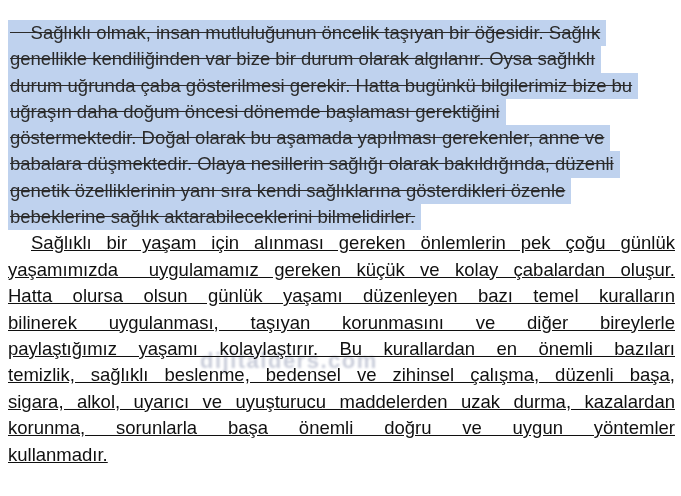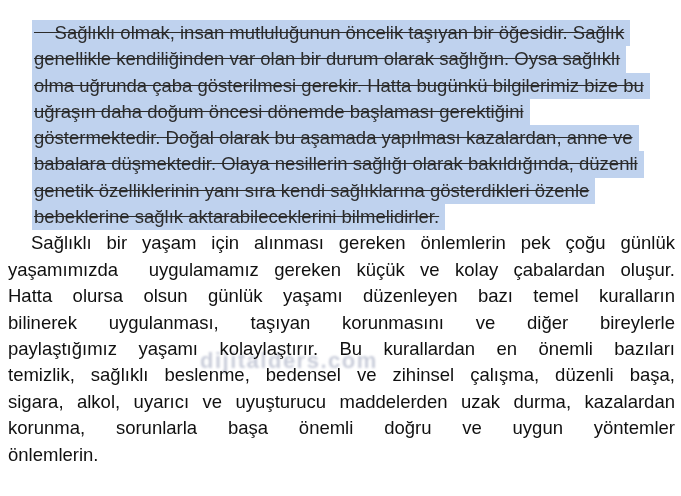--- a/index.html
+++ b/index.html
@@ -12,24 +12,24 @@
   }
   .content{position:relative;z-index:2;padding:20px 6px 0 8px;}
   
   .para1{font-size:18.5px;color:var(--p1-color,#2b2b2b);}
   .para1 .line{height:26.3px;line-height:26.3px;white-space:pre;}
   .para1 .sel{
     background:var(--hl-color,#bfd2ee);
     text-decoration:line-through;
     display:inline-block;
     line-height:26.3px;
-    padding-left:2px;padding-right:6px;margin-left:24px;
+    padding-left:2px;padding-right:6px;
   }
   
-  .para2{font-size:18.5px;color:var(--p2-color,#101010);}
+  .para2{font-size:18.5px;color:var(--p2-color,#101010);text-decoration:underline;}
   .para2 .line{height:26.4px;line-height:26.4px;text-align:justify;text-align-last:justify;}
   .para2 .line.first{text-indent:23px;}
   .para2 .line.last{text-align-last:left;}
   
   .watermark{
     position:absolute;z-index:1;
     top:348px;left:200px;
     font-size:22px;font-weight:700;letter-spacing:1.5px;
     color:#c9cdda;
     filter:blur(1.3px);
@@ -41,35 +41,35 @@
 <body>
 
 <div class="page" style="--hl-color: #bfd2ee; --p1-color: #2b2b2b; --p2-color: #101010; background: rgb(255, 255, 255);">
 
   <div class="watermark" style="color: rgb(201, 205, 218);">dijitalders.com</div>
 
   <div class="content">
 
     <div class="para1">
         <div class="line first"><span class="sel">&nbsp;&nbsp;&nbsp;&nbsp;Sağlıklı olmak, insan mutluluğunun öncelik taşıyan bir öğesidir. Sağlık</span></div>
-        <div class="line"><span class="sel">genellikle kendiliğinden var olan bir durum olarak sağlığın. Oysa sağlıklı</span></div>
-        <div class="line"><span class="sel">olma uğrunda çaba gösterilmesi gerekir. Hatta bugünkü bilgilerimiz bize bu</span></div>
+        <div class="line"><span class="sel">genellikle kendiliğinden var bize bir durum olarak algılanır. Oysa sağlıklı</span></div>
+        <div class="line"><span class="sel">durum uğrunda çaba gösterilmesi gerekir. Hatta bugünkü bilgilerimiz bize bu</span></div>
         <div class="line"><span class="sel">uğraşın daha doğum öncesi dönemde başlaması gerektiğini</span></div>
-        <div class="line"><span class="sel">göstermektedir. Doğal olarak bu aşamada yapılması kazalardan, anne ve</span></div>
+        <div class="line"><span class="sel">göstermektedir. Doğal olarak bu aşamada yapılması gerekenler, anne ve</span></div>
         <div class="line"><span class="sel">babalara düşmektedir. Olaya nesillerin sağlığı olarak bakıldığında, düzenli</span></div>
         <div class="line"><span class="sel">genetik özelliklerinin yanı sıra kendi sağlıklarına gösterdikleri özenle</span></div>
         <div class="line last"><span class="sel">bebeklerine sağlık aktarabileceklerini bilmelidirler.</span></div>
       </div>
 
     <div class="para2">
         <div class="line first">Sağlıklı bir yaşam için alınması gereken önlemlerin pek çoğu günlük</div>
         <div class="line">yaşamımızda &nbsp;uygulamamız gereken küçük ve kolay çabalardan oluşur.</div>
         <div class="line">Hatta olursa olsun günlük yaşamı düzenleyen bazı temel kuralların</div>
         <div class="line">bilinerek uygulanması, taşıyan korunmasını ve diğer bireylerle</div>
         <div class="line">paylaştığımız yaşamı kolaylaştırır. Bu kurallardan en önemli bazıları</div>
         <div class="line">temizlik, sağlıklı beslenme, bedensel ve zihinsel çalışma, düzenli başa,</div>
         <div class="line">sigara, alkol, uyarıcı ve uyuşturucu maddelerden uzak durma, kazalardan</div>
         <div class="line">korunma, sorunlarla başa önemli doğru ve uygun yöntemler</div>
-        <div class="line last">önlemlerin.</div>
+        <div class="line last">kullanmadır.</div>
       </div>
 
   </div>
 </div>
 
 </body></html>

